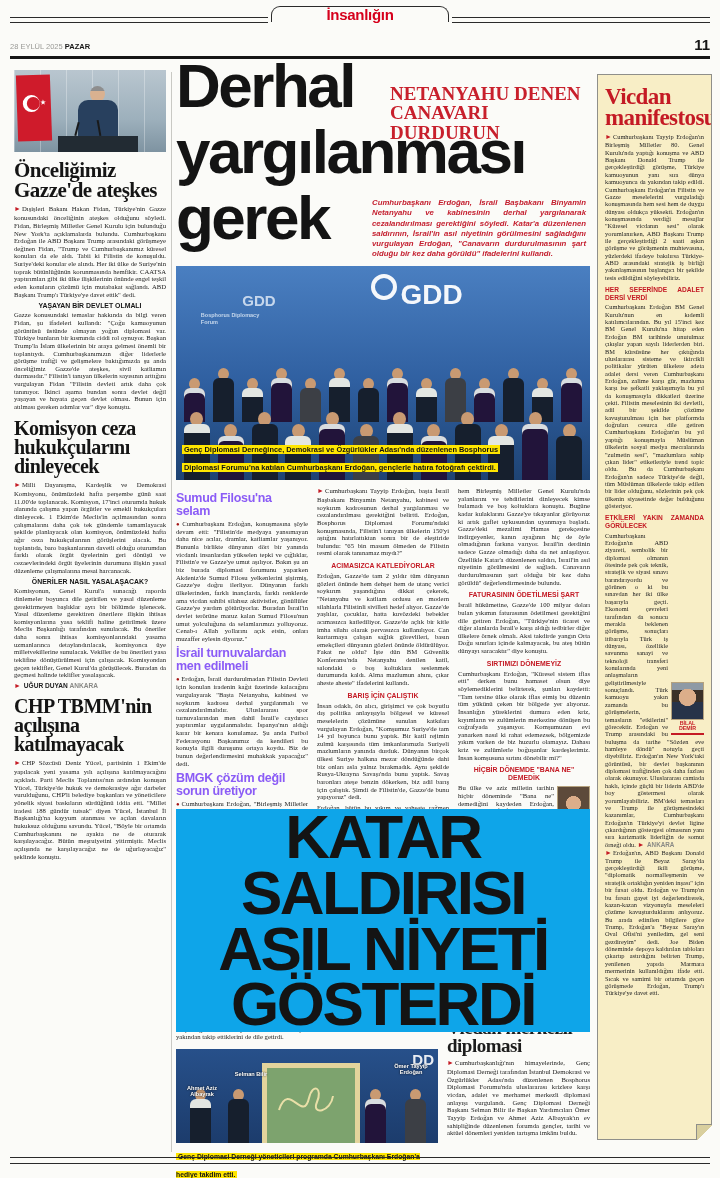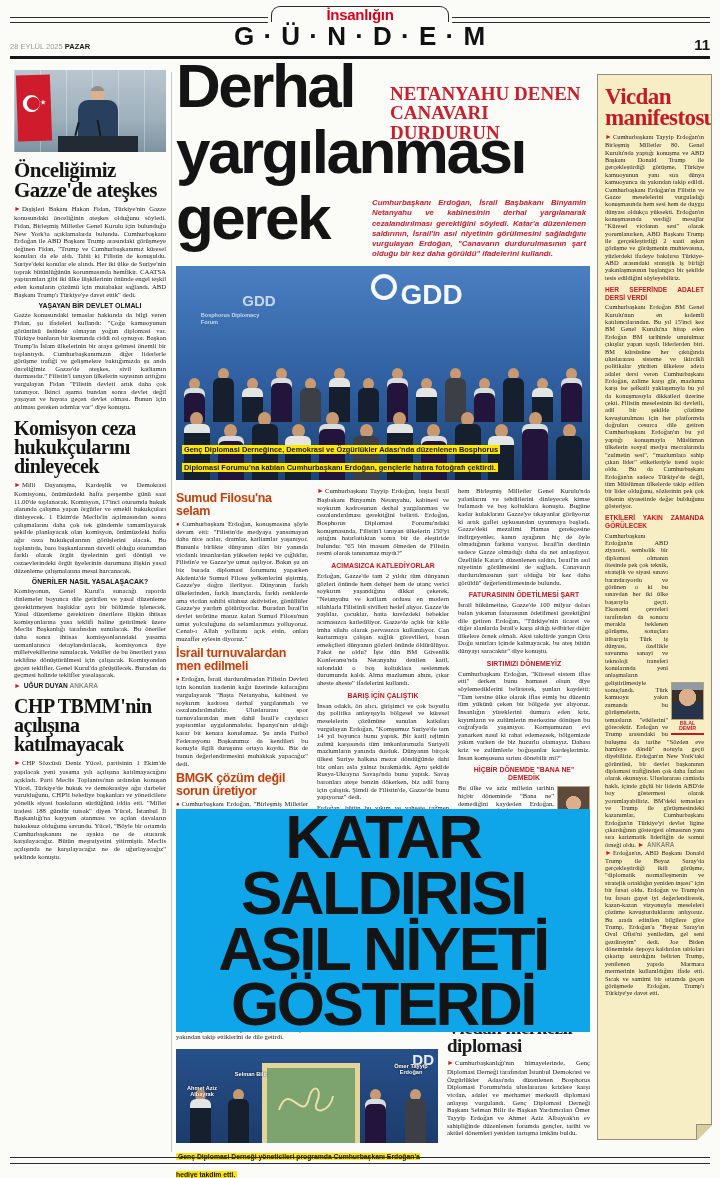--- a/index.html
+++ b/index.html
@@ -68,21 +68,21 @@
   .r2 .person i{width:13px;height:14px;} .r2 .person b{width:26px;height:50px;}
   .person.s b{background:linear-gradient(180deg,#e3e6e2 0 9px,#161f2d 9px);}
   .person.k b{box-shadow:inset 0 5px 0 #d8dde0;background:#22143a;}
   .person.g b{background:#3c3f45;}
   .ht1 b{height:34px;} .ht2 b{height:44px;} .r2 .ht1 b{height:44px;} .r2 .ht2 b{height:56px;}
   .caption-ov{position:absolute;left:6px;bottom:6px;width:345px;}
   .caption-ov span{background:#ffe600;color:#111;font:bold 7.4px/1.35 "Liberation Sans",sans-serif;padding:0 2px;
                    -webkit-box-decoration-break:clone;box-decoration-break:clone;}
   .ccols{display:flex;gap:9px;height:556px;margin-top:7px;overflow:hidden;}
   .mcol{width:132px;overflow:hidden;}
-  .bhead{font:bold 12.5px/1.0 "Liberation Sans",sans-serif;color:#c2410c;letter-spacing:-0.3px;margin:5px 0 3px;}
+  .bhead{font:bold 12.5px/1.0 "Liberation Sans",sans-serif;color:#8b5cf6;letter-spacing:-0.3px;margin:5px 0 3px;}
   .botrow{display:flex;gap:9px;height:118px;margin-top:6px;}
   .botphoto{position:relative;width:262px;background:linear-gradient(180deg,#27508a 0%,#1c3c6c 100%);overflow:hidden;height:94px;}
   .frame{position:absolute;left:86px;top:14px;width:88px;height:78px;background:#7da36e;border:5px solid #e3d49c;}
   .plabel{position:absolute;color:#fff;font:bold 5.6px/1.15 "Liberation Sans",sans-serif;text-align:center;text-shadow:0 0 2px #000;}
   .gddb{position:absolute;right:4px;top:2px;color:#fff;font:bold 15px "Liberation Sans",sans-serif;opacity:.9;}
   .botcap span{background:#ffe600;color:#111;font:bold 6.8px/1.3 "Liberation Sans",sans-serif;padding:0 2px;}
   .vicdan{flex:1;margin-top:-30px;}
   .vicdan h2{font:bold 19px/0.95 "Liberation Serif",serif;letter-spacing:-0.5px;margin:0 0 4px;}
   
   .colR{position:absolute;left:597px;top:74px;width:115px;height:1066px;}
@@ -107,21 +107,20 @@
 </head>
 <body>
 
 <div class="page">
 
   <div class="masthead">
     <div class="rule2 rL"></div>
     <div class="rule2 rR"></div>
     <div class="tab"></div>
     <div class="logo">İnsanlığın</div>
-    <div class="section">G · Ü · N · D · E · M</div>
     <div class="mdate">
       <span>28 EYLÜL 2025</span>
       <b>PAZAR</b>
     </div>
     <div class="pageno">11</div>
   </div>
 
   <div class="vdiv"></div>
 
   <div class="colL">

